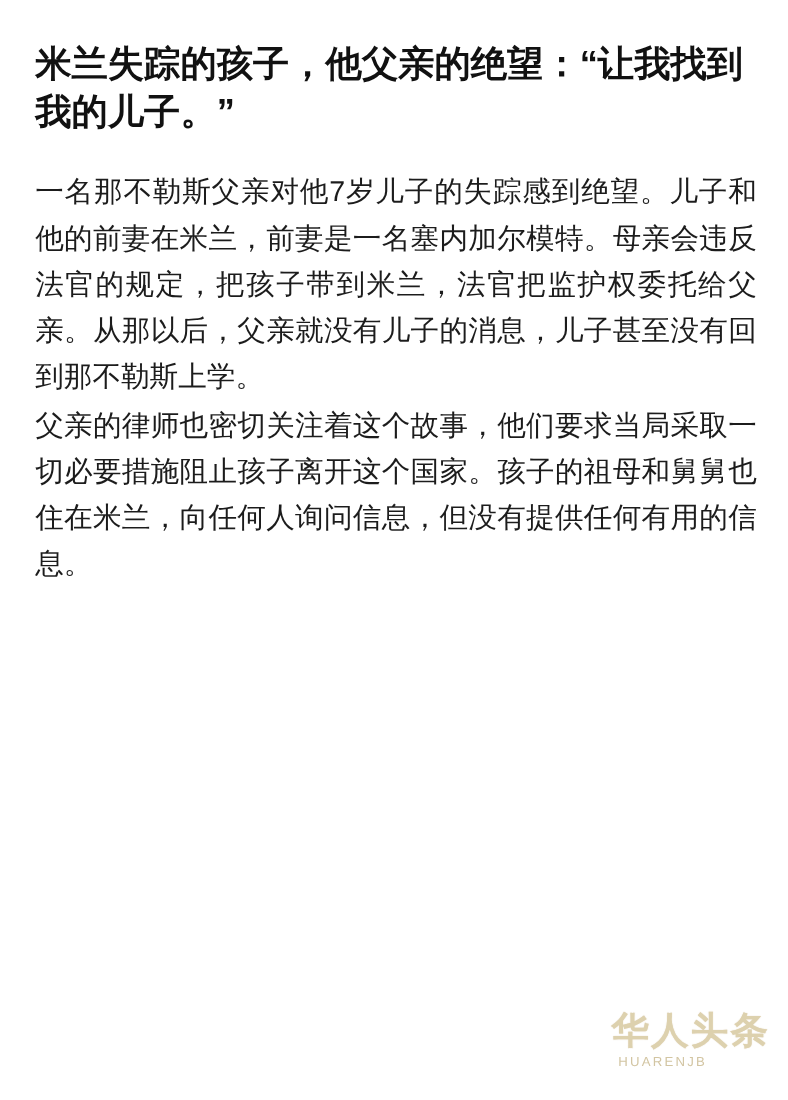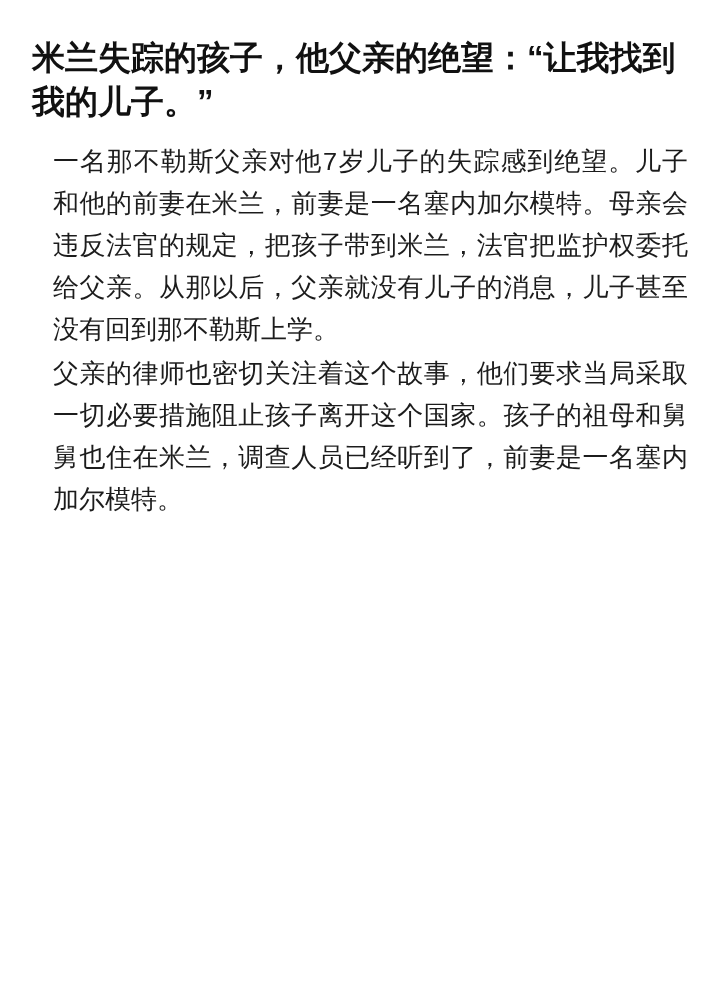--- a/index.html
+++ b/index.html
@@ -20,30 +20,29 @@
     height: 1000px;
     box-sizing: border-box;
     padding: 36px 28px 0 32px;
     background: #ffffff;
   }
   .article-title {
     font-size: 33px;
     line-height: 44px;
     font-weight: bold;
     letter-spacing: 0px;
-    margin: 0 0 18px 0;
+    margin: 0 0 29px 0;
     color: #111111;
     font-family: "Liberation Sans", sans-serif;
   }
   .article-body {
     font-size: 26px;
     line-height: 42px;
     color: #1c1c1c;
-    font-family: Liberation Mono, monospace;
-    margin-left: 21px;
+    font-family: Liberation Sans, sans-serif;
   }
   .paragraph {
     margin: 0 0 2px 0;
     text-align: justify;
     text-justify: inter-character;
   }
   .watermark {
     position: absolute;
     right: 10px;
     bottom: 24px;
@@ -78,17 +77,21 @@
 </style>
 </head>
 <body>
 
 <div class="page">
 
   <h1 class="article-title">米兰失踪的孩子，他父亲的绝望：“让我找到我的儿子。”</h1>
 
   <div class="article-body">
     <p class="paragraph">一名那不勒斯父亲对他7岁儿子的失踪感到绝望。儿子和他的前妻在米兰，前妻是一名塞内加尔模特。母亲会违反法官的规定，把孩子带到米兰，法官把监护权委托给父亲。从那以后，父亲就没有儿子的消息，儿子甚至没有回到那不勒斯上学。</p>
-    <p class="paragraph">父亲的律师也密切关注着这个故事，他们要求当局采取一切必要措施阻止孩子离开这个国家。孩子的祖母和舅舅也住在米兰，调查人员已经听到了，前妻是一名塞内加尔模特。</p>
+    <p class="paragraph">父亲的律师也密切关注着这个故事，他们要求当局采取一切必要措施阻止孩子离开这个国家。孩子的祖母和舅舅也住在米兰，向任何人询问信息，但没有提供任何有用的信息。</p>
   </div>
 
+  <div class="watermark">
+    <div class="wm-glyphs">华人头条</div>
+    <div class="wm-sub">HUARENJB</div>
+  </div>
 
 </div>
 
 </body></html>

